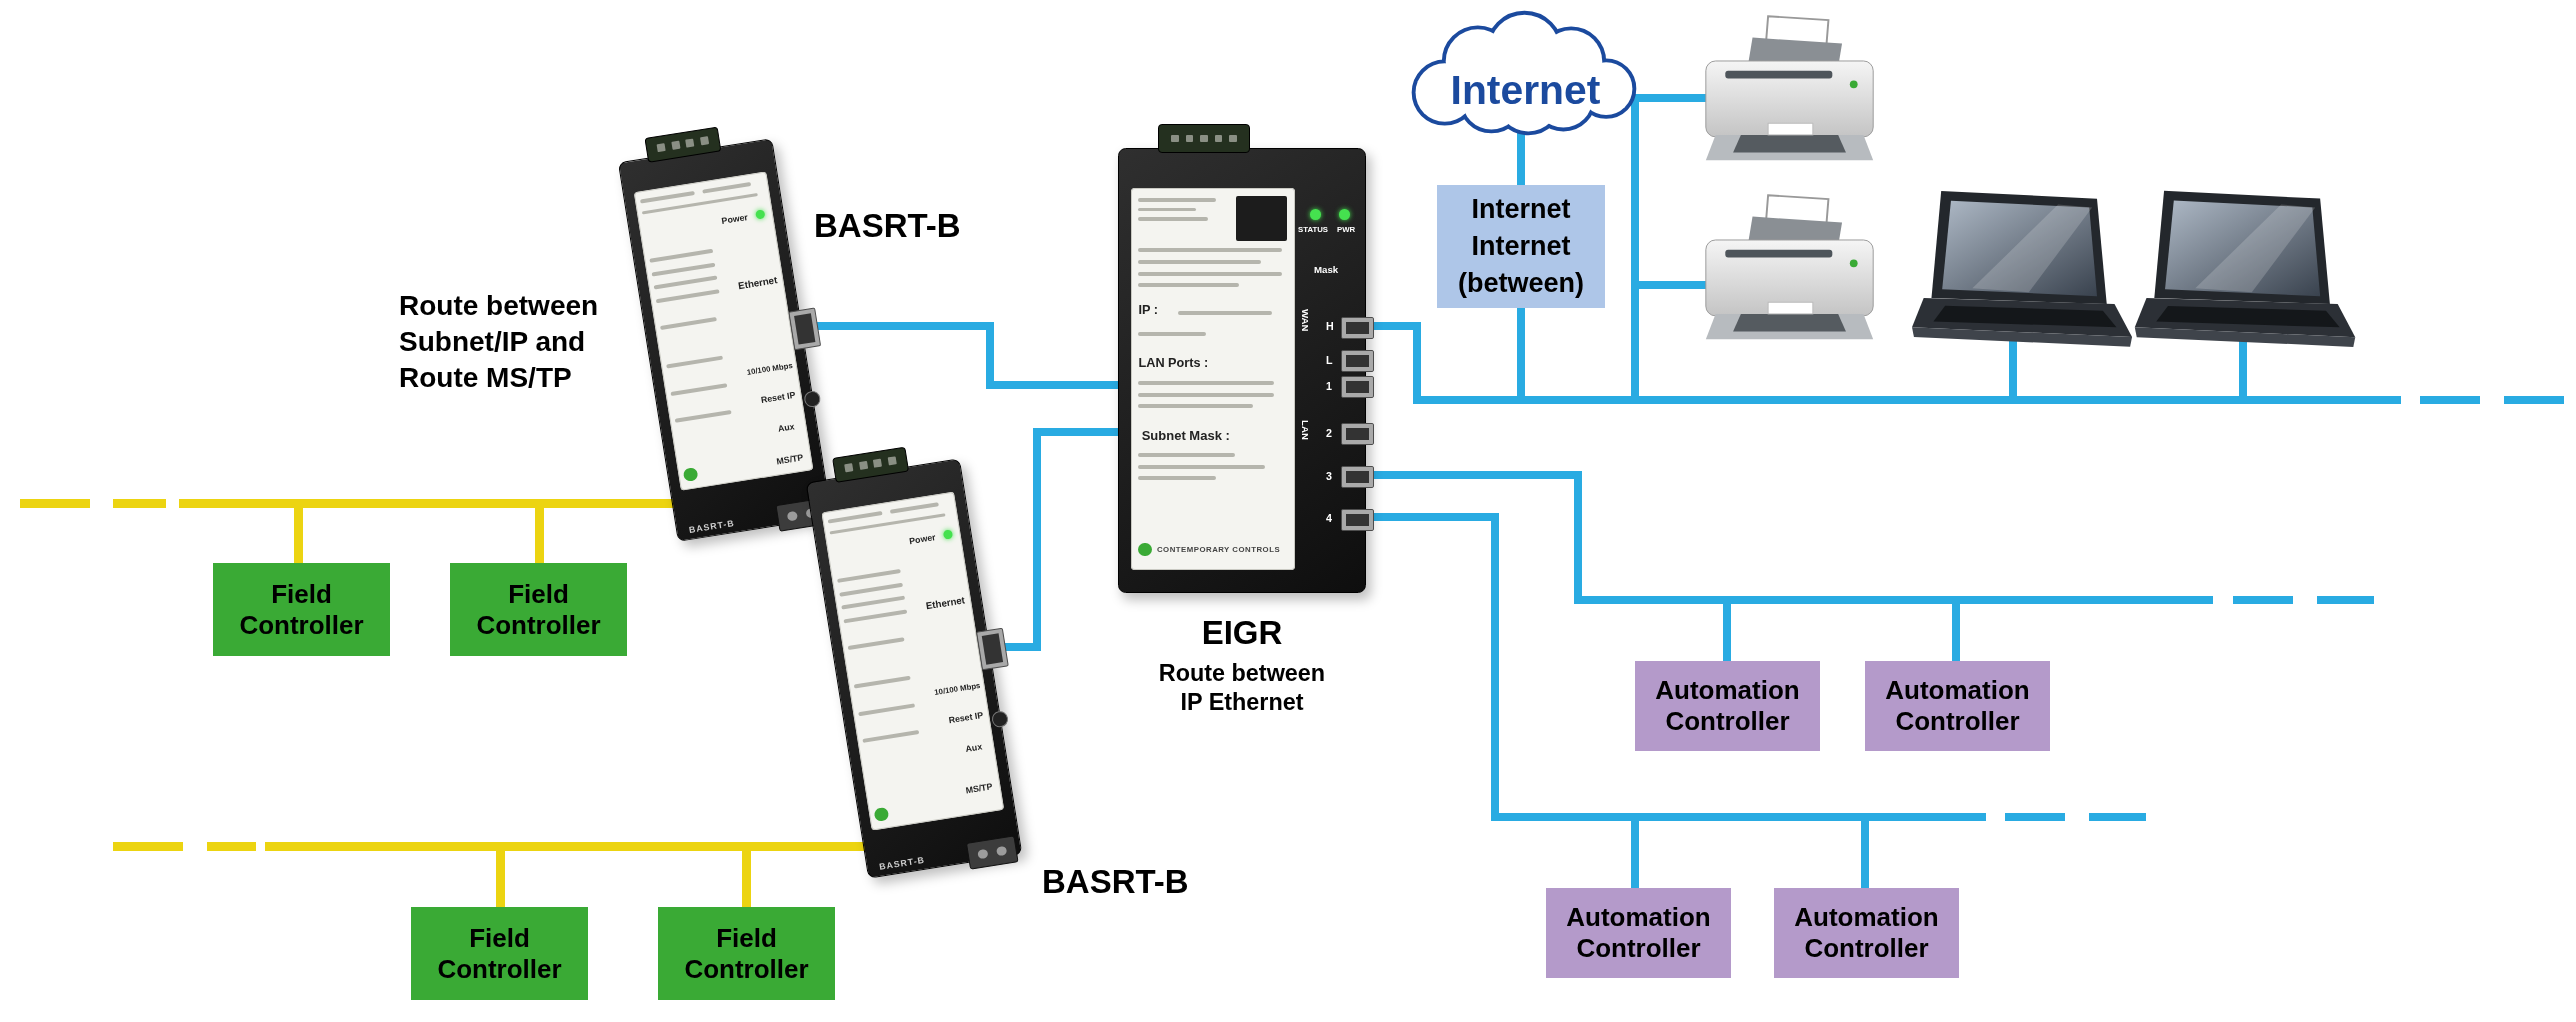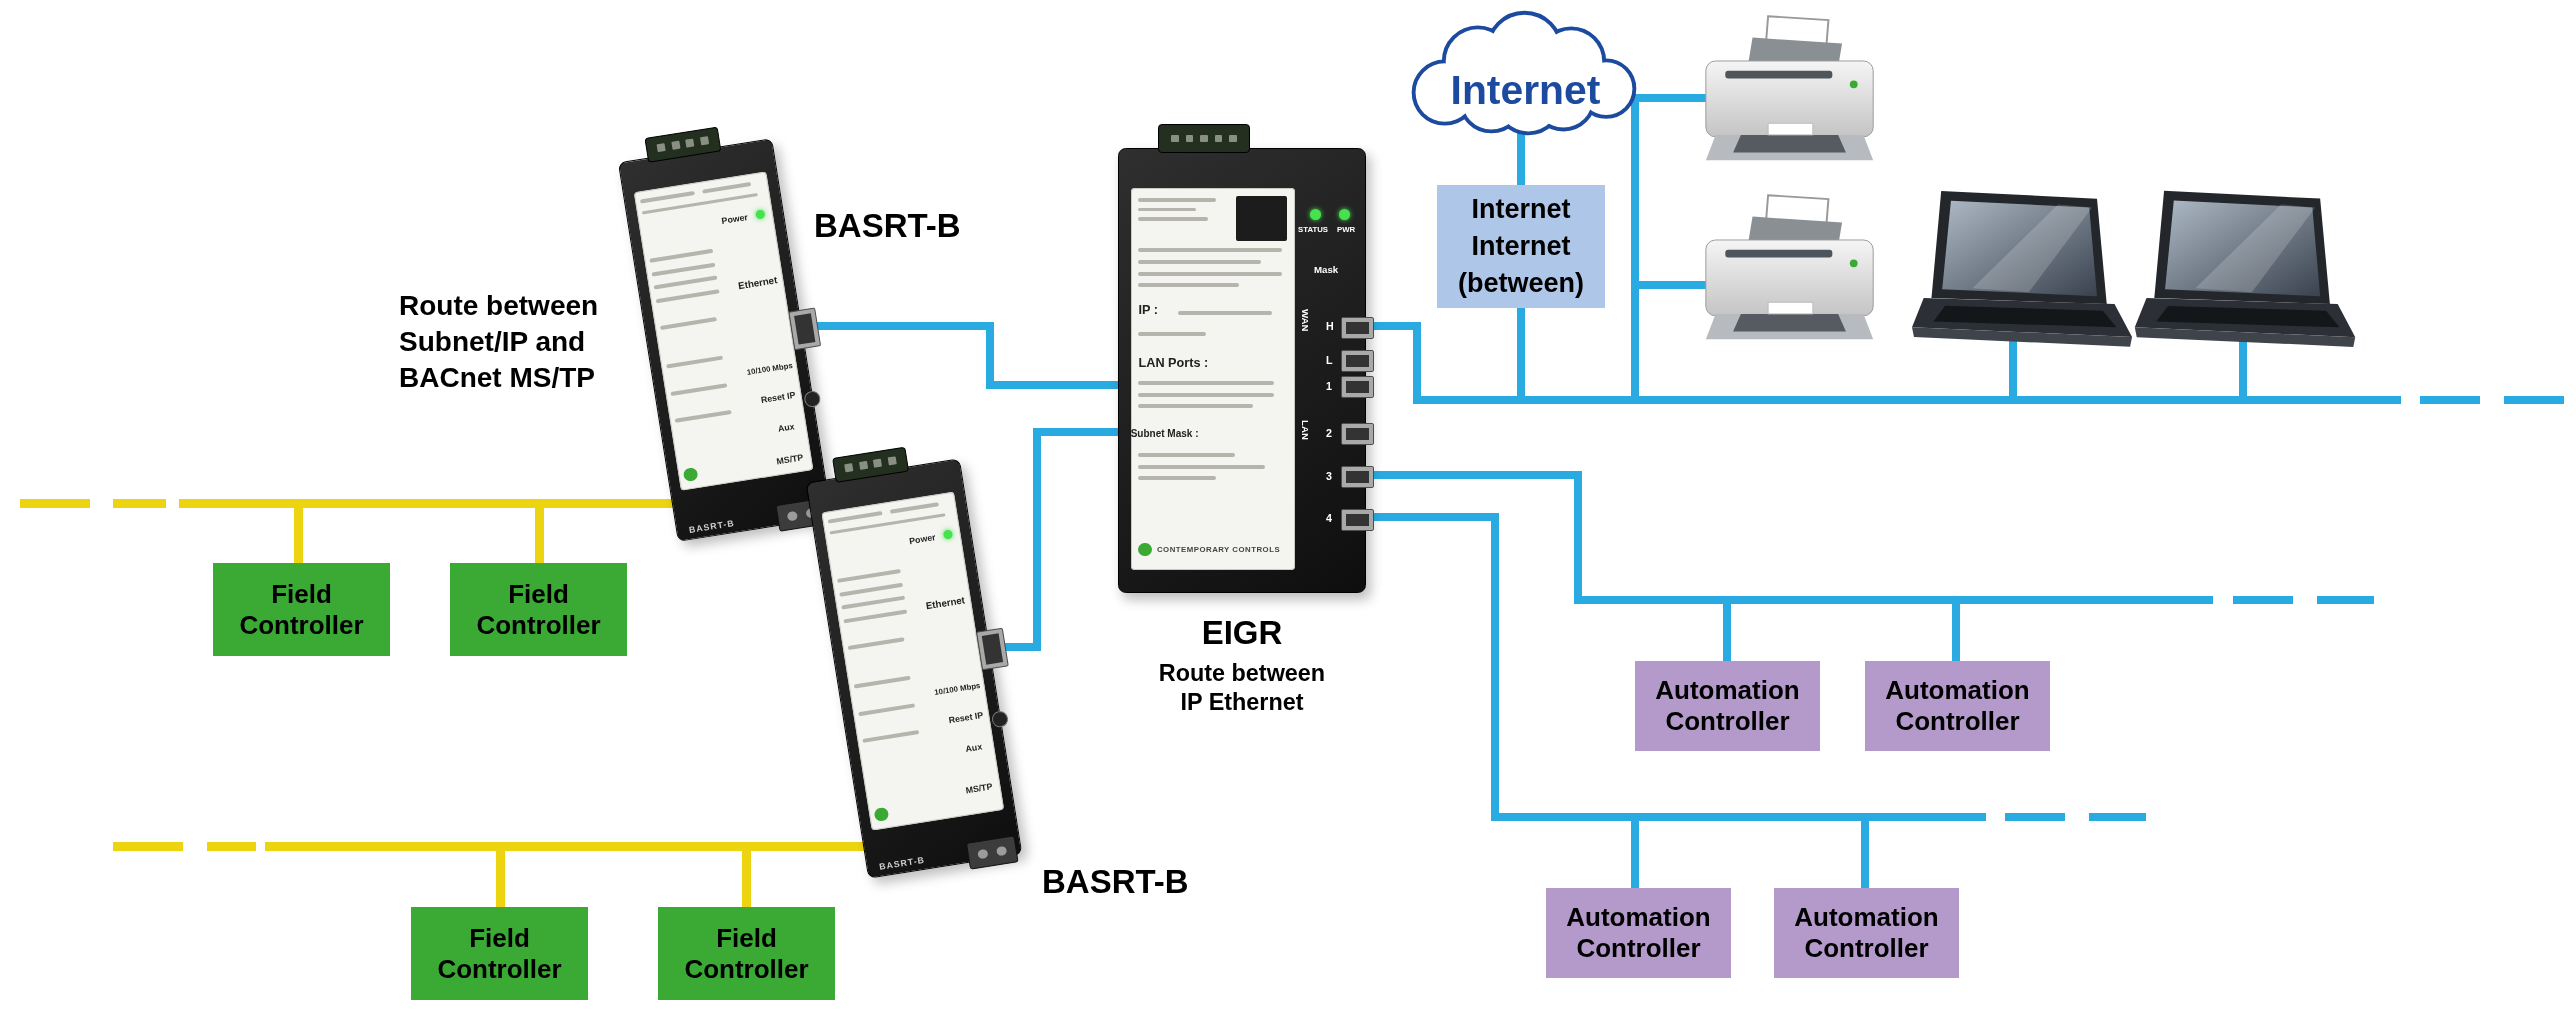--- a/index.html
+++ b/index.html
@@ -284,21 +284,21 @@
       <div class="tb" style="left:7.8px;top:72px;width:123px;"></div>
       <div class="tb" style="left:7.8px;top:84px;width:144px;"></div>
       <div class="tb" style="left:7.8px;top:95px;width:101px;"></div>
       <div class="mini" style="left:7.8px;top:115px;font-size:12.7px;">IP :</div>
       <div class="tb" style="left:47px;top:123px;width:94px;"></div>
       <div class="tb" style="left:7.8px;top:144px;width:68px;"></div>
       <div class="mini" style="left:7.8px;top:168px;font-size:12.7px;">LAN Ports :</div>
       <div class="tb" style="left:7.8px;top:193px;width:136px;"></div>
       <div class="tb" style="left:7.8px;top:205px;width:136px;"></div>
       <div class="tb" style="left:7.8px;top:216px;width:115px;"></div>
-      <div class="mini" style="left:0;top:240px;font-size:10px;">Subnet Mask :</div>
+      <div class="mini" style="left:11px;top:240px;font-size:13px;">Subnet Mask :</div>
       <div class="tb" style="left:7.8px;top:265px;width:97px;"></div>
       <div class="tb" style="left:7.8px;top:277px;width:127px;"></div>
       <div class="tb" style="left:7.8px;top:288px;width:78px;"></div>
       <div class="brand" style="left:7.8px;bottom:13.6px;">
         <b></b>
           <span>CONTEMPORARY CONTROLS</span>
       </div>
     </div>
     <span class="led" style="left:191px;top:60px;"></span>
     <span class="led" style="left:220px;top:60px;"></span>
@@ -318,21 +318,21 @@
     <div class="port" style="left:222px;top:227px;width:31px;height:19.5px;"></div>
     <div class="port" style="left:222px;top:274px;width:31px;height:19.5px;"></div>
     <div class="port" style="left:222px;top:317px;width:31px;height:19.5px;"></div>
     <div class="port" style="left:222px;top:360px;width:31px;height:19.5px;"></div>
   </div>
 
   <div class="title" style="left:814px;top:207px;">BASRT-B</div>
   <div class="note" style="left:399px;top:288px;">
     <div>Route between</div>
     <div>Subnet/IP and</div>
-    <div>BACnet MS/TP</div>
+    <div>Route MS/TP</div>
   </div>
   <div class="title" style="left:1042px;top:863px;">BASRT-B</div>
   <div class="title" style="left:1120px;top:614px;width:244px;text-align:center;">EIGR</div>
   <div class="cnote" style="left:1120px;top:659px;width:244px;">
     <div>Route between</div>
     <div>IP Ethernet</div>
   </div>
 
   <div class="node fc" style="left:213px;top:563px;">
     <span>Field</span>

